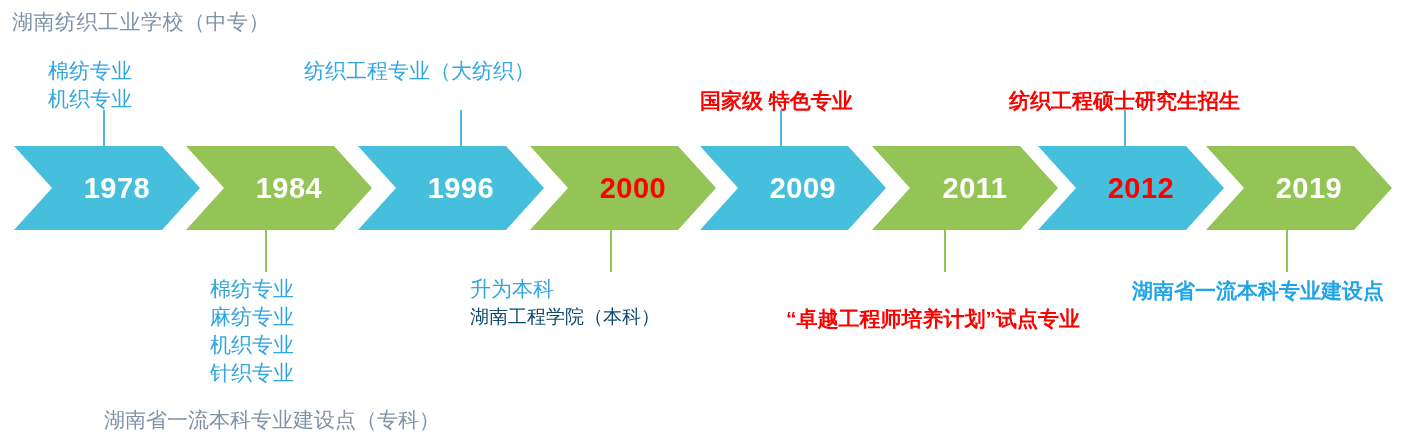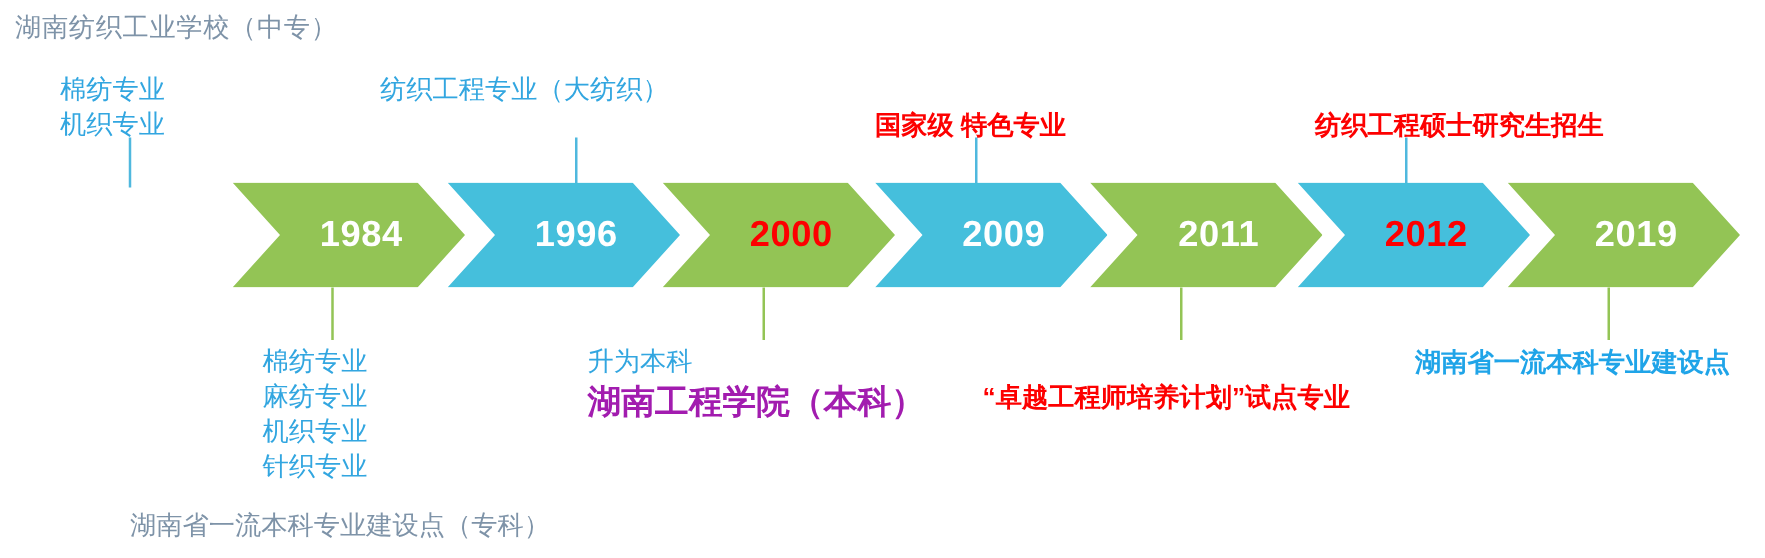--- a/index.html
+++ b/index.html
@@ -32,21 +32,21 @@
   .callout {
     position: absolute;
     white-space: nowrap;
     line-height: 1.33;
   }
   .callout .ln { display: block; }
 
   .c-blue      { color: #32a6e0; font-family: "Liberation Serif","DejaVu Serif",serif; font-size: 21px; }
   .c-blue-bold { color: #1fa4e8; font-family: "Liberation Sans","DejaVu Sans",sans-serif; font-size: 21px; font-weight: bold; }
   .c-red-bold  { color: #fd0000; font-family: "Liberation Sans","DejaVu Sans",sans-serif; font-size: 21px; font-weight: bold; margin-top: 28px; }
-  .c-gray      { color: #a21caf; font-family: "Liberation Serif","DejaVu Serif",serif; font-size: 27px; font-weight: bold; }
+  .c-gray      { color: #0c4a6e; font-family: "Liberation Serif","DejaVu Serif",serif; font-size: 19px; }
 
   
   .connector {
     position: absolute;
     width: 2px;
   }
 
   
   .timeline {
     position: absolute;
@@ -101,31 +101,34 @@
 </div>
 
 <div class="callout c-blue" style="left:304px; top:58px;">
   <span class="ln">纺织工程专业（大纺织）</span>
 </div>
 
 <div class="callout c-red-bold" style="left:700px; top:59px;">
   <span class="ln">国家级 特色专业</span>
 </div>
 
-<div class="callout c-red-bold" style="left:1052px; top:59px;">
+<div class="callout c-red-bold" style="left:1009px; top:59px;">
   <span class="ln">纺织工程硕士研究生招生</span>
 </div>
 
 <div class="connector" style="left:103px; top:110px; height:40px; background:#4fb8de;"></div>
 <div class="connector" style="left:460px; top:110px; height:40px; background:#4fb8de;"></div>
 <div class="connector" style="left:780px; top:110px; height:40px; background:#4fb8de;"></div>
 <div class="connector" style="left:1124px; top:110px; height:40px; background:#4fb8de;"></div>
 
 <div class="timeline">
 
+  <div class="chevron chev-blue" style="left:14px; width:186px;">
+    <span class="year year-white">1978</span>
+  </div>
 
   <div class="chevron chev-green" style="left:186px; width:186px;">
     <span class="year year-white">1984</span>
   </div>
 
   <div class="chevron chev-blue" style="left:358px; width:186px;">
     <span class="year year-white">1996</span>
   </div>
 
   <div class="chevron chev-green" style="left:530px; width:186px;">

